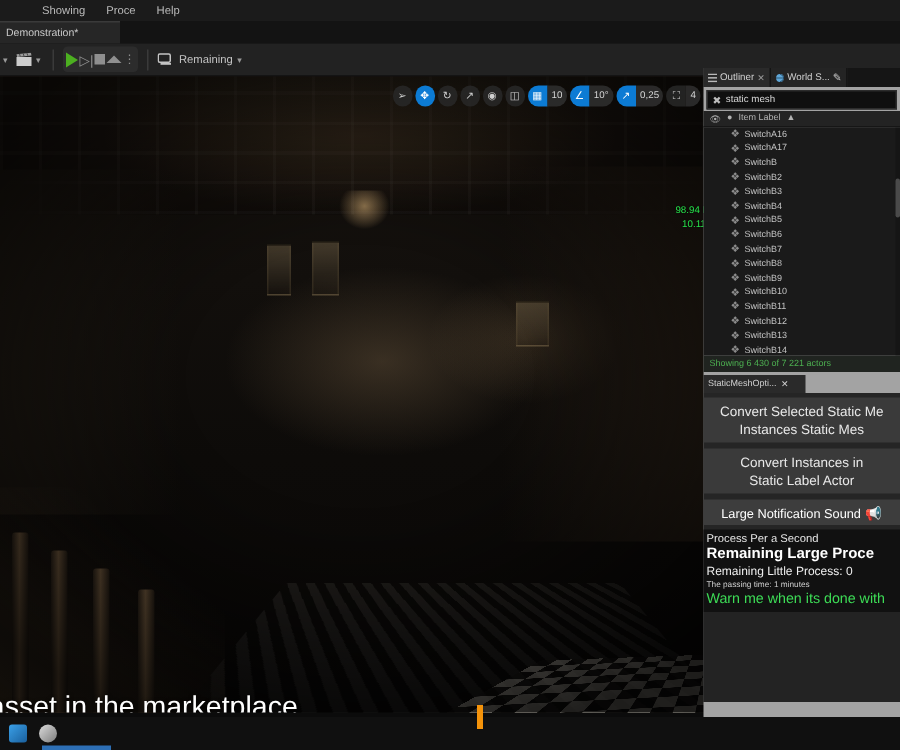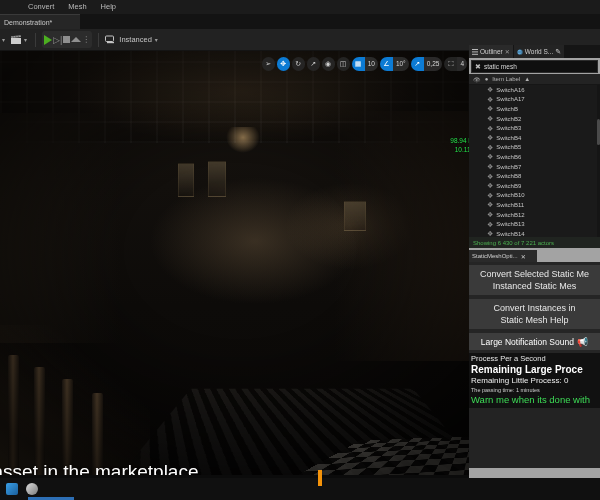--- a/index.html
+++ b/index.html
@@ -259,22 +259,22 @@
     position: absolute; left: 318px; bottom: 14px; width: 4px; height: 16px;
     background: #f5930a;
   }
 </style>
 </head>
 <body>
 
 <div id="app">
 
   <div class="menubar">
-    <span class="mi">Convert</span>
-    <span class="mi">Mesh</span>
+    <span class="mi">Showing</span>
+    <span class="mi">Proce</span>
     <span class="mi">Help</span>
   </div>
 
   <div class="tabstrip">
     <div class="leveltab">
       <span>Demonstration*</span>
     </div>
   </div>
 
   <div class="toolbar">
@@ -300,21 +300,21 @@
       <span class="ic-dots">⋮</span>
     </div>
 
     <div class="tb-sep"></div>
 
     <div class="platforms">
       <svg width="11" height="9" viewBox="0 0 11 9">
         <rect x="0.5" y="1" width="8" height="5.5" rx="1" fill="none" stroke="#c4c4c4" stroke-width="1"></rect>
         <rect x="2" y="7" width="7" height="1.2" fill="#c4c4c4"></rect>
       </svg>
-      <span>Instanced</span>
+      <span>Remaining</span>
       <span class="chev">▾</span>
     </div>
   </div>
 
   <div class="viewport">
     <div class="scene">
       <div class="sc-bg"></div>
       <div class="sc-ceiling"></div>
       <div class="sc-leftwall"></div>
       <div class="sc-rightwall"></div>
@@ -474,25 +474,25 @@
     <div class="status-actors">Showing 6 430 of 7 221 actors</div>
 
     <div class="smtab">
       <span>StaticMeshOpti...</span>
       <span class="x">✕</span>
     </div>
 
     <div class="smbody">
       <div class="bigbtn">
         <div>Convert Selected Static Me</div>
-        <div>Instanced Static Mes</div>
+        <div>Instances Static Mes</div>
       </div>
       <div class="bigbtn b2">
         <div>Convert Instances in</div>
-        <div>Static Mesh Help</div>
+        <div>Static Label Actor</div>
       </div>
       <div class="stopbtn">
         <span>Large Notification Sound</span>
         <span class="horn">📢</span>
       </div>
 
       <div class="proc">
         <div class="p1">Process Per a Second</div>
         <div class="p2">Remaining Large Proce</div>
         <div class="p3">Remaining Little Process: 0</div>

